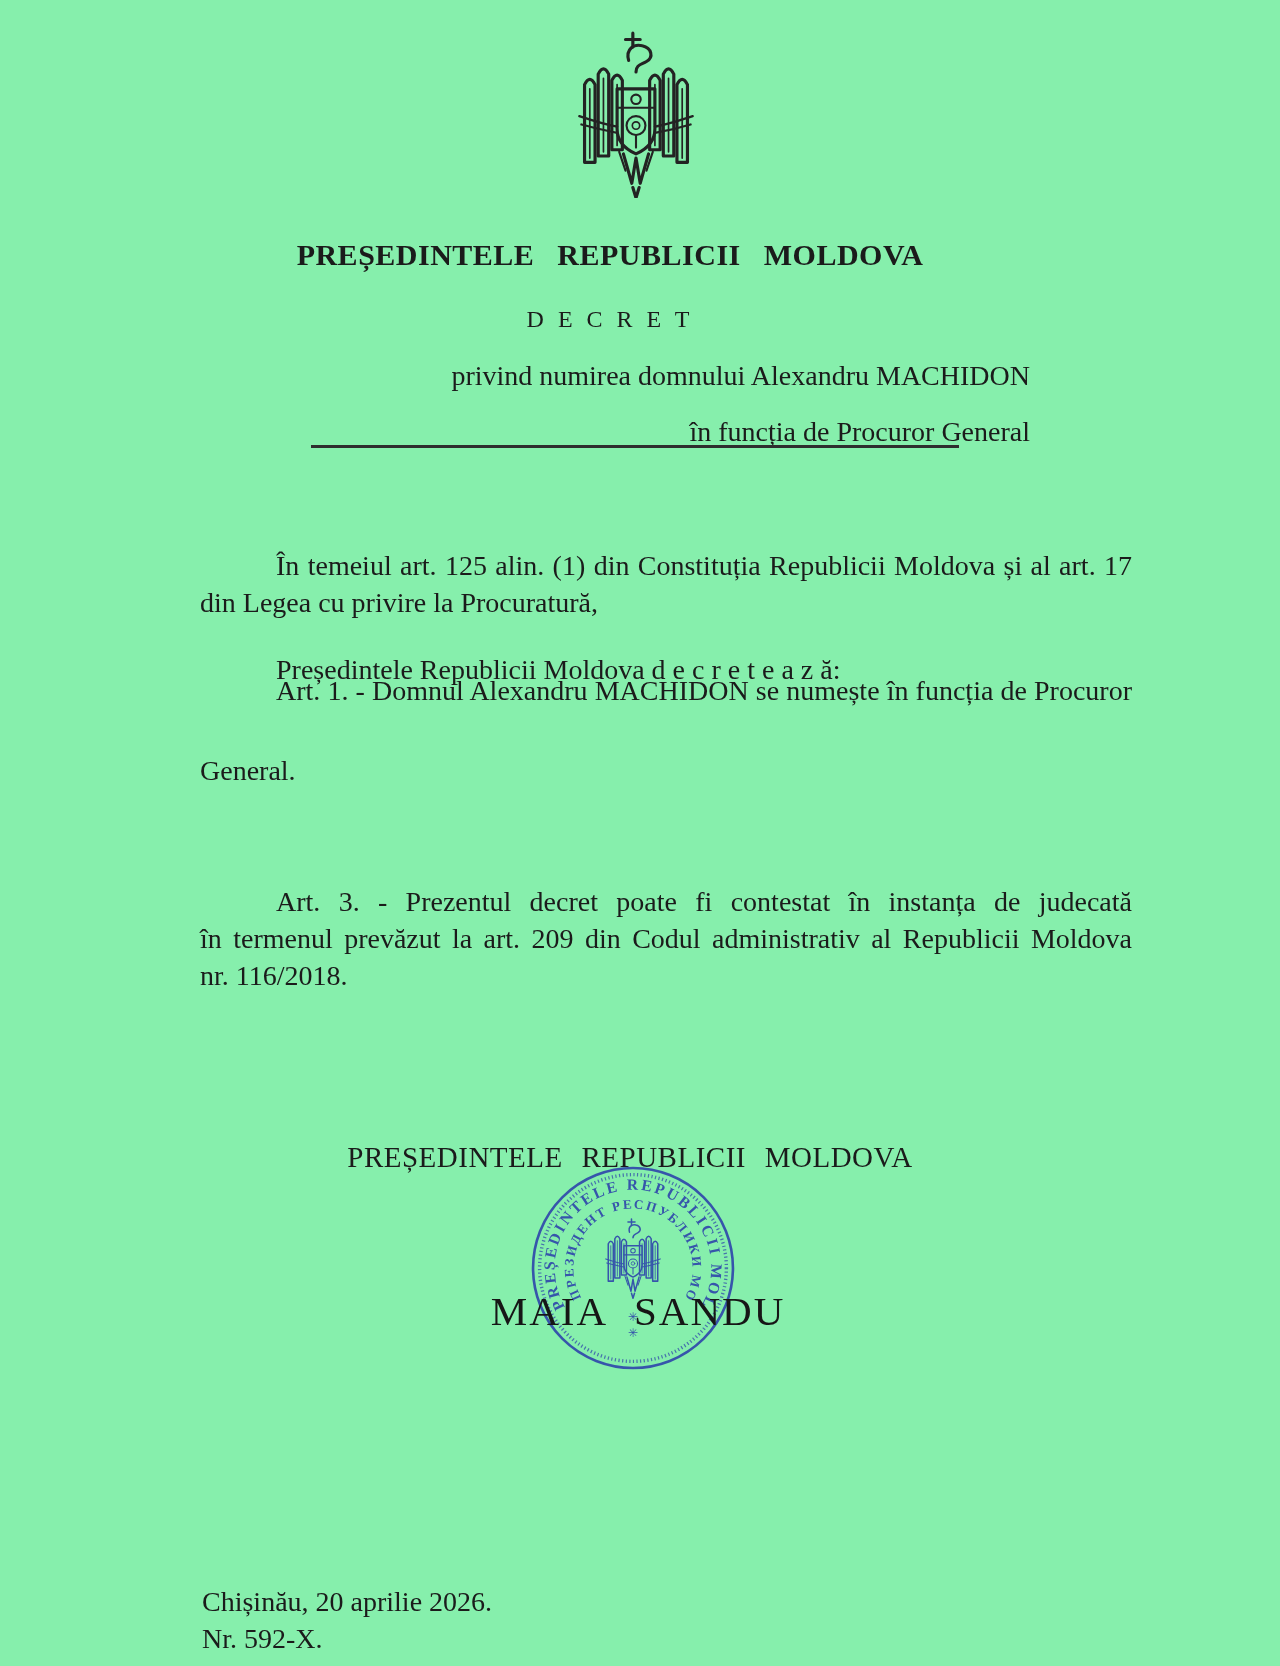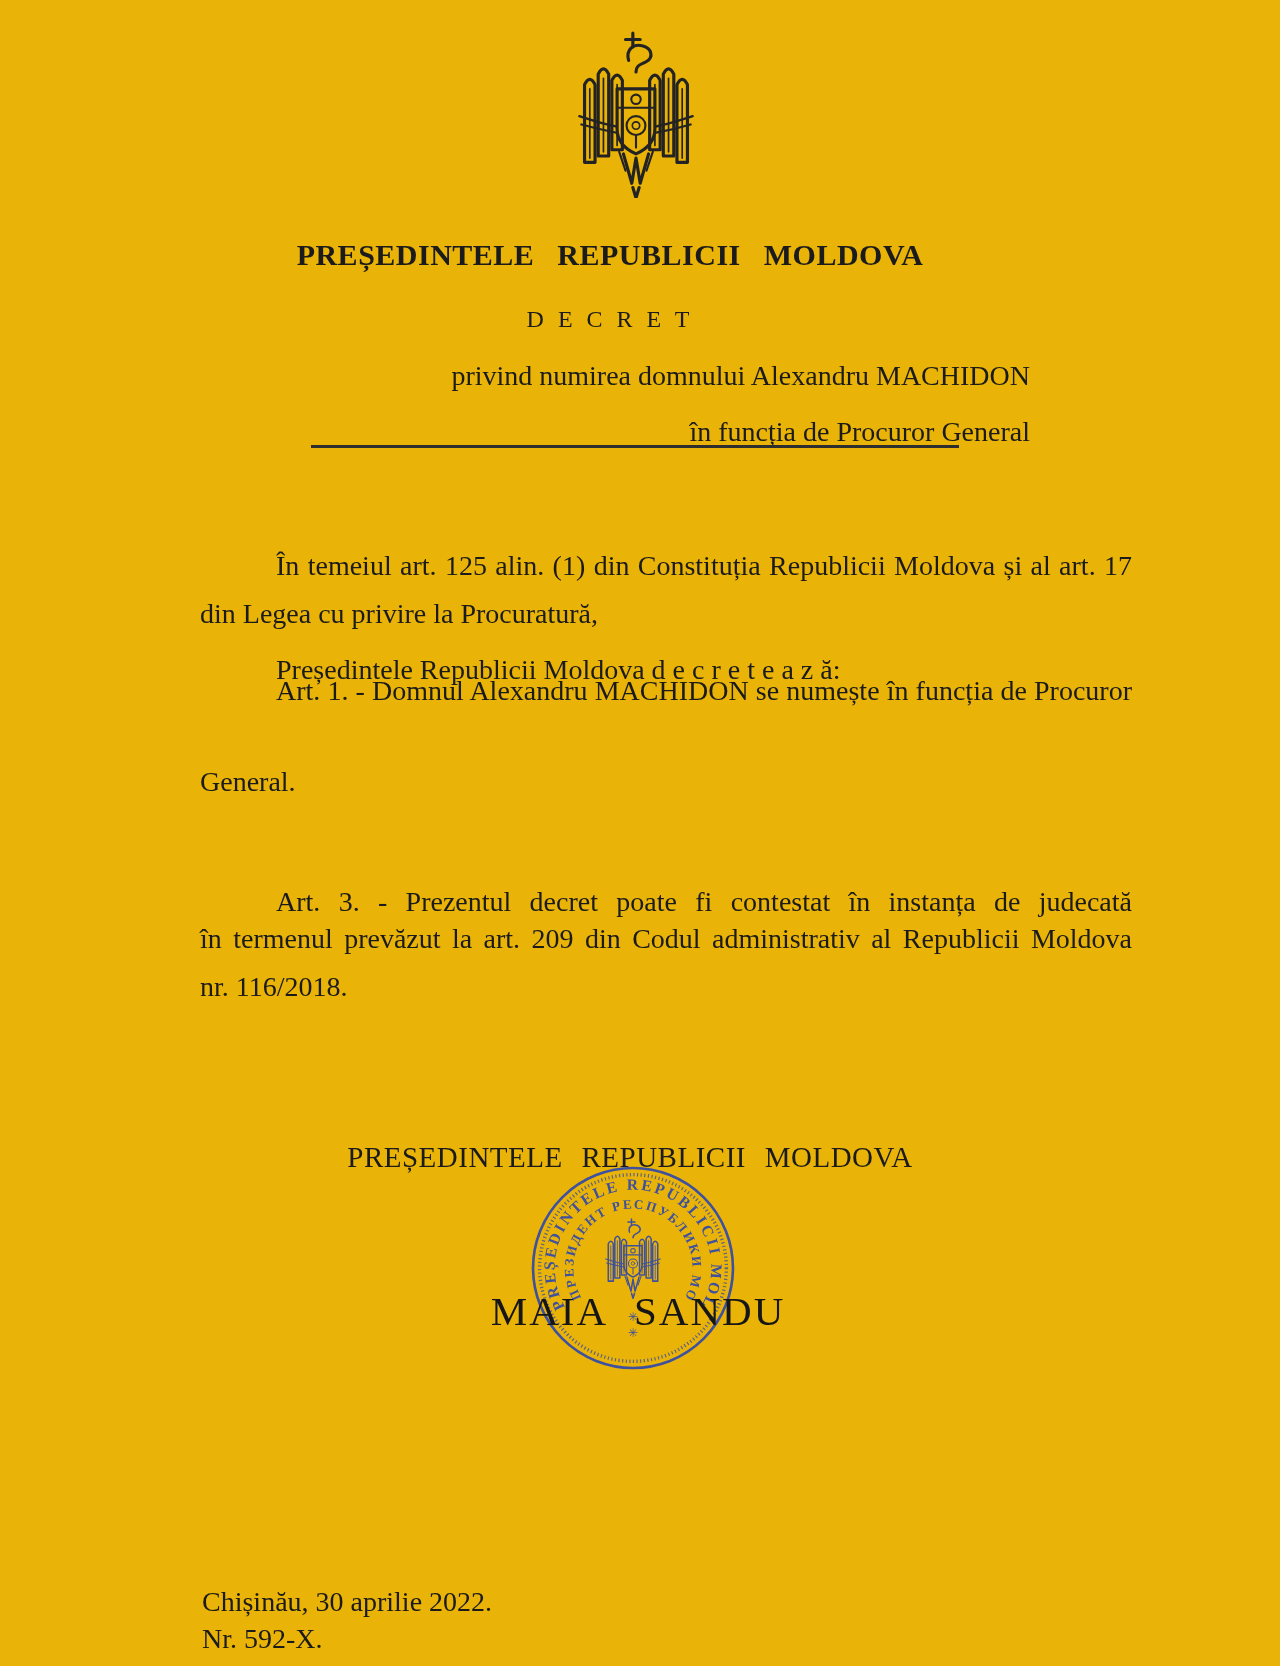--- a/index.html
+++ b/index.html
@@ -1,33 +1,33 @@
 <!DOCTYPE html>
 <html style="--stamp-color: #3049ab;"><head>
 <meta charset="utf-8">
 <style>
   html,body{margin:0;padding:0;background:#ffffff;}
   .page{
     position:relative;width:1280px;height:1666px;margin:0 auto;
-    background:#eab308;color:#1b1b1b;overflow:hidden;
+    background:#86efac;color:#1b1b1b;overflow:hidden;
     font-family:"Liberation Serif", serif;
   }
   
   .coa-top{position:absolute;left:573px;top:30px;color:#232323;}
   .hdr{position:absolute;left:190px;width:840px;text-align:center;}
   .institution{top:238px;font-size:30px;font-weight:bold;word-spacing:15px;letter-spacing:.5px;}
   .doctype{top:306px;font-size:24px;font-weight:normal;letter-spacing:4px;}
   .subject{font-size:28px;text-align:right;}
   .subject1{top:360px;}
   .subject2{top:393px;margin-top:23px;}
   .rule{position:absolute;top:445px;left:311px;width:648px;height:3px;background:#2e2e2e;}
   
   .bl{position:absolute;font-size:28px;line-height:36px;white-space:nowrap;}
   .ind{left:276px;text-align:center;}
-  .marg{left:200px;margin-top:11px;}
+  .marg{left:200px;}
   .jl{width:856px;white-space:normal;text-align:justify;text-align-last:justify;}
   .jlw{left:200px;width:932px;white-space:normal;text-align:justify;text-align-last:justify;}
   .p1l1{top:548px;} .p1l2{top:585px;}
   .enact{top:652px;}
   .a1l1{top:673px;} .a1l2{top:753px;}
   .a2l1{top:816px;}
   .a3l1{top:884px;} .a3l2{top:921px;} .a3l3{top:958px;}
   
   .sigttl{position:absolute;left:30px;width:1200px;top:1141px;text-align:center;
           font-size:29px;word-spacing:11px;letter-spacing:.5px;z-index:1;}
@@ -122,16 +122,16 @@
     </text>
     <g>
       <use href="#coa" transform="translate(74,54) scale(0.5)"></use>
     </g>
     <text class="s-star" x="104" y="156">✳</text>
     <text class="s-star" x="104" y="172">✳</text>
   </svg>
 
   <div class="signame">MAIA SANDU</div>
 
-  <div class="foot place">Chișinău, 30 aprilie 2022.</div>
+  <div class="foot place">Chișinău, 20 aprilie 2026.</div>
   <div class="foot number">Nr. 592-X.</div>
 
 </div>
 
 </body></html>

